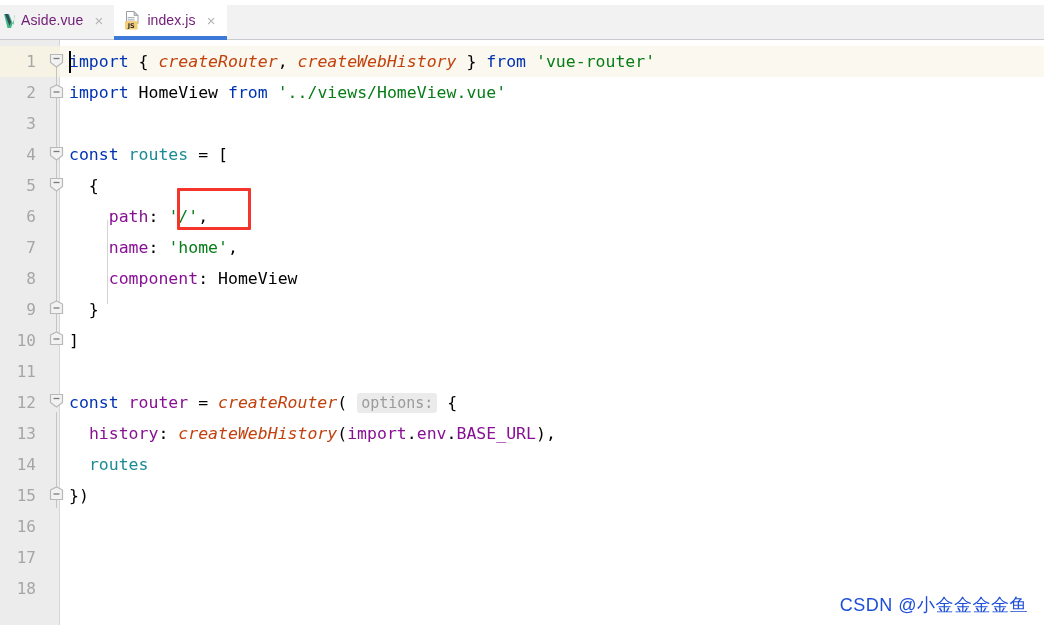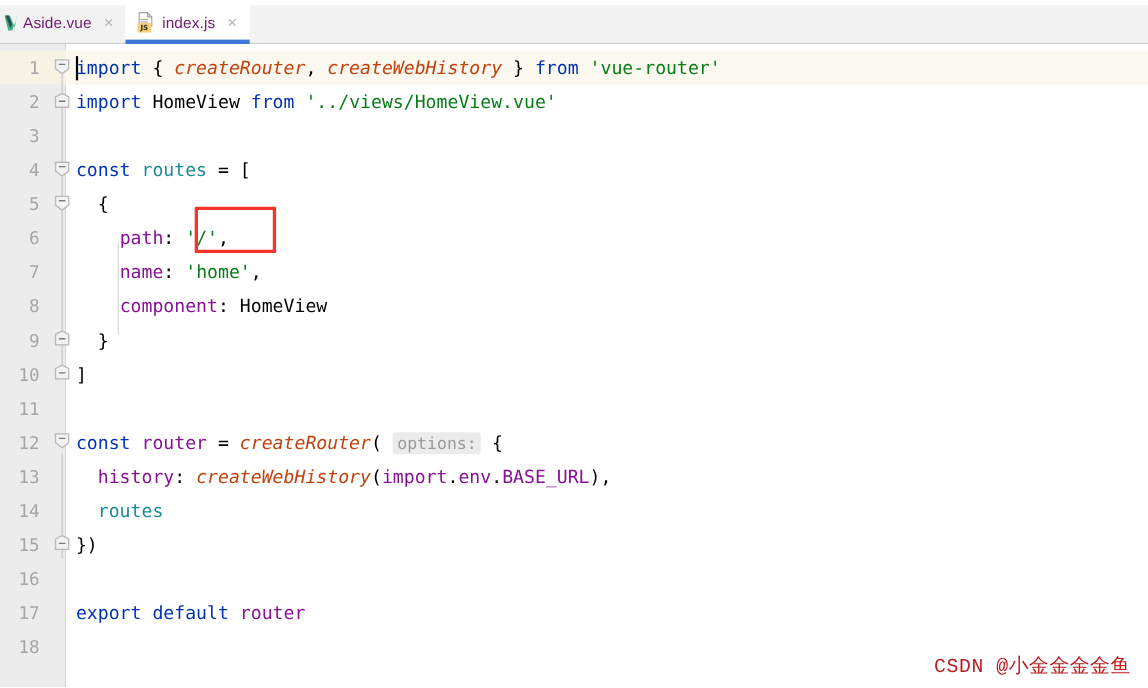--- a/index.html
+++ b/index.html
@@ -228,22 +228,22 @@
     font-size: 19px;
     white-space: nowrap;
     line-height: 1;
   }
 
   
   .watermark {
     position: absolute;
     right: 16px;
     bottom: 8px;
-    color: #b91c1c;
-    font-family: Liberation Mono, monospace;
+    color: #1d4ed8;
+    font-family: Liberation Sans, sans-serif;
     font-size: 18px;
     white-space: nowrap;
     letter-spacing: 0.5px;
   }
 </style>
 </head>
 <body>
 
 <div class="ide">
 
@@ -378,21 +378,20 @@
         <div class="cl" style="top: 161px;"><span class="pl">    </span><span class="prop">path</span><span class="pl">: </span><span class="str">'/'</span><span class="pl">,</span></div>
         <div class="cl" style="top: 223px;"><span class="pl">    </span><span class="prop">component</span><span class="pl">: </span><span class="pl">HomeView</span></div>
         <div class="cl" style="top: 254px;"><span class="pl">  }</span></div>
         <div class="cl" style="top: 285px;"><span class="pl">]</span></div>
         <div class="cl" style="top: 316px;"></div>
         <div class="cl" style="top: 347px;"><span class="kw">const</span><span class="pl"> </span><span class="prop">router</span><span class="pl"> = </span><span class="fn">createRouter</span><span class="pl">( </span><span class="hint">options:</span><span class="pl"> {</span></div>
         <div class="cl" style="top: 378px;"><span class="pl">  </span><span class="prop">history</span><span class="pl">: </span><span class="fn">createWebHistory</span><span class="pl">(</span><span class="prop">import</span><span class="pl">.</span><span class="prop">env</span><span class="pl">.</span><span class="prop">BASE_URL</span><span class="pl">),</span></div>
         <div class="cl" style="top: 409px;"><span class="pl">  </span><span class="cyan">routes</span></div>
         <div class="cl" style="top: 440px;"><span class="pl">})</span></div>
         <div class="cl" style="top: 471px;"></div>
-        <div class="cl" style="top: 502px;"><span class="kw">export</span><span class="pl"> </span><span class="kw">default</span><span class="pl"> </span><span class="prop">router</span></div>
         <div class="cl" style="top: 533px;"></div>
       </div>
 
     <div class="caret" style="left:69px;top:11px;"></div>
 
     <div class="annot-box" style="left:177px;top:148px;width:74px;height:42px;"></div>
 
 
 
   </div>

